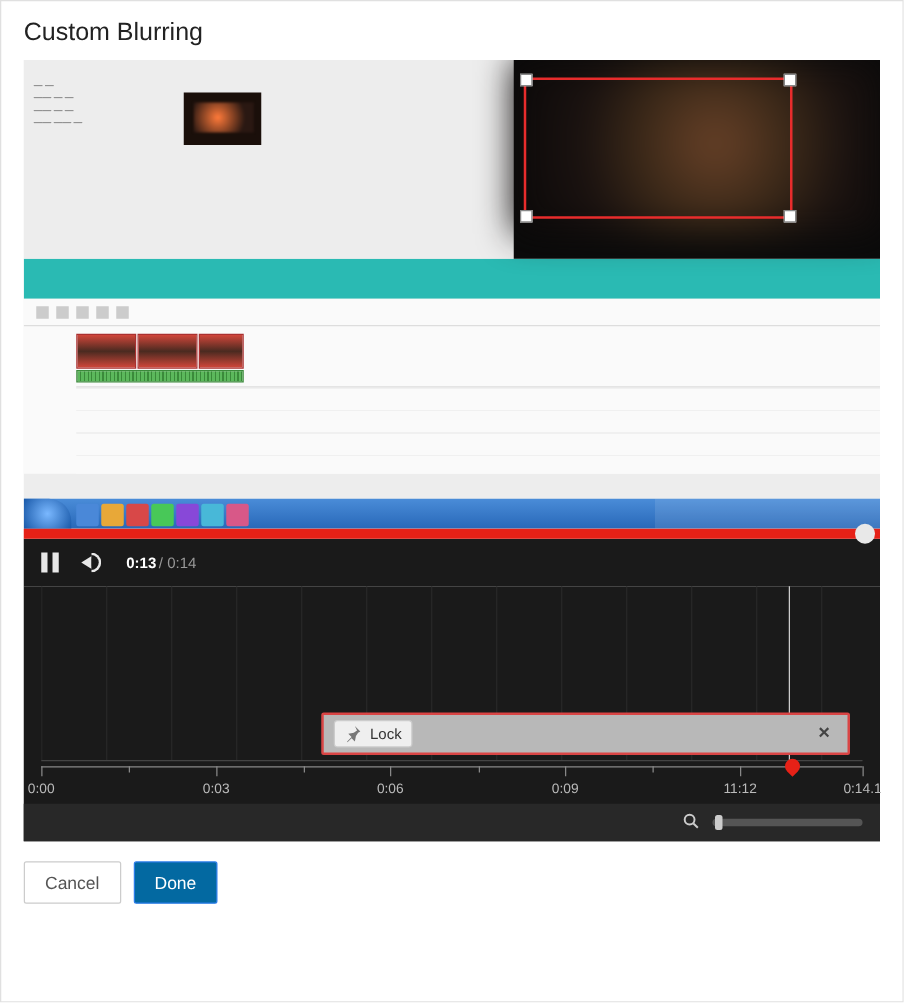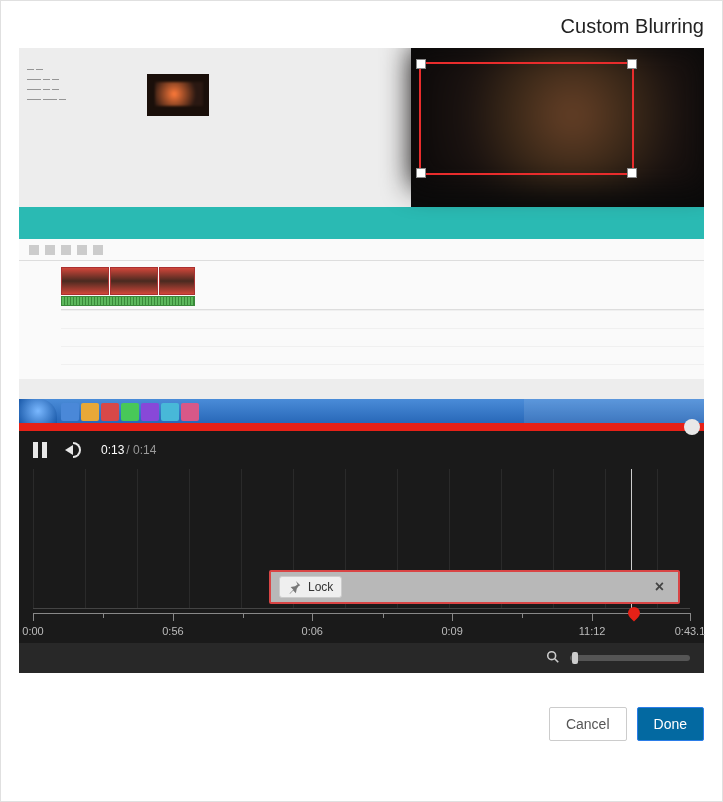--- a/index.html
+++ b/index.html
@@ -1,19 +1,19 @@
 <!DOCTYPE html>
 <html><head>
   <meta charset="utf-8">
   <style>
     * { box-sizing: border-box; margin: 0; padding: 0; }
     body { font-family: Arial, sans-serif; background: #fff; width: 723px; height: 802px; }
     .outer-container { border: 1px solid #e0e0e0; background: #fff; padding: 0; width: 723px; height: 802px; display: flex; flex-direction: column; }
     .header { padding: 14px 18px 10px; }
-    .header h1 { font-size: 20px; font-weight: 400; color: #222; text-align: right; }
+    .header h1 { font-size: 20px; font-weight: 400; color: #222; }
     .video-preview { position: relative; margin: 0 18px; height: 375px; background: #ededed; overflow: hidden; }
     .editor-top { height: 159px; display: flex; }
     .editor-left { width: 392px; background: #ededed; padding: 6px 8px; }
     .editor-menu { display: flex; gap: 8px; font-size: 8px; color: #666; padding: 2px 0; }
     .editor-menu span { }
     .file-list { margin-top: 6px; font-size: 7px; color: #444; line-height: 10px; }
     .thumb-area { position: absolute; left: 128px; top: 26px; width: 62px; height: 42px; background: #1a0f0a; }
     .thumb-area .tglow { position: absolute; inset: 8px 6px 10px 8px; background: radial-gradient(circle at 40% 50%, #ff7a3a 0%, #2a1812 70%); filter: blur(1px); }
     .editor-right { flex: 1; background: #0a0a0a; position: relative; }
     .preview-img { position: absolute; left: 0; top: 0; right: 0; bottom: 20px; background: radial-gradient(circle at 55% 48%, #6a4228 0%, #3a2818 35%, #1a1210 60%, #0a0808 100%); filter: blur(14px); }
@@ -40,39 +40,39 @@
     .taskicons span { width: 18px; height: 18px; border-radius: 2px; }
     .progress-red { height: 8px; background: #e62117; margin: 0 18px; position: relative; }
     .progress-dot { position: absolute; right: 4px; top: -4px; width: 16px; height: 16px; background: #e8e8e8; border-radius: 50%; }
     .controls-bar { height: 38px; background: #1a1a1a; margin: 0 18px; display: flex; align-items: center; padding: 0 14px; gap: 18px; color: #fff; }
     .pause-icon { display: flex; gap: 4px; }
     .pause-icon span { width: 5px; height: 16px; background: #e8e8e8; }
     .volume-icon { width: 18px; height: 16px; position: relative; }
     .volume-icon::before { content: ''; position: absolute; width: 0; height: 0; border-top: 5px solid transparent; border-bottom: 5px solid transparent; border-right: 8px solid #e8e8e8; left: 0; top: 3px; }
     .volume-icon::after { content: ''; position: absolute; width: 6px; height: 12px; border: 2px solid #e8e8e8; border-left: none; border-radius: 0 10px 10px 0; left: 8px; top: 0; }
     .time-display { font-size: 12px; color: #999; }
-    .time-display .cur { color: #fff; font-weight: normal; margin-right: 2px; }
+    .time-display .cur { color: #fff; font-weight: bold; margin-right: 2px; }
     .blur-timeline { background: #1a1a1a; margin: 0 18px; padding: 0 14px 14px; }
     .tl-grid { height: 140px; position: relative; background: linear-gradient(to right, #2a2a2a 1px, transparent 1px); background-size: 52px 100%; border-bottom: 1px solid #444; }
     .tl-playhead { position: absolute; left: 598px; top: 0; bottom: 0; width: 1px; background: #ccc; }
-    .lock-region { position: absolute; left: 236px; right: 10px; bottom: 4px; height: 34px; background: #b8b8b8; border: 2px solid #d94545; border-radius: 2px; display: flex; align-items: center; padding: 0 8px; gap: 4px; }
+    .lock-region { position: absolute; left: 224px; right: 10px; bottom: 4px; height: 34px; background: #b8b8b8; border: 2px solid #d94545; border-radius: 2px; display: flex; align-items: center; padding: 0 8px; gap: 4px; }
     .lock-btn { display: flex; align-items: center; gap: 6px; background: #efefef; border: 1px solid #ccc; border-radius: 3px; padding: 3px 8px; font-size: 12px; color: #333; }
     .lock-pin { width: 14px; height: 14px; }
     .lock-close { margin-left: auto; font-size: 16px; color: #444; font-weight: bold; padding: 0 6px; }
     .ruler { position: relative; height: 28px; margin-top: 2px; }
     .ruler-line { position: absolute; top: 2px; left: 0; right: 0; height: 1px; background: #888; }
     .ruler-tick { position: absolute; top: 2px; width: 1px; height: 8px; background: #888; }
     .ruler-tick.minor { height: 5px; }
     .ruler-label { position: absolute; top: 14px; font-size: 11px; color: #bbb; transform: translateX(-50%); text-align: right; }
     .ruler-marker { position: absolute; top: -4px; width: 12px; height: 12px; background: #e62117; border-radius: 50% 50% 50% 0; transform: rotate(-45deg); left: 595px; }
     .zoom-bar { height: 30px; background: #282828; display: flex; align-items: center; justify-content: flex-end; padding: 0 14px; gap: 10px; margin: 4px -14px -14px; }
     .zoom-icon { color: #ccc; font-size: 14px; }
     .zoom-slider { width: 120px; height: 6px; background: #555; border-radius: 3px; position: relative; }
     .zoom-thumb { position: absolute; left: 2px; top: -3px; width: 6px; height: 12px; background: #ccc; border-radius: 2px; }
-    .footer-buttons { display: flex; justify-content: flex-end; gap: 10px; padding: 34px 18px; }
+    .footer-buttons { display: flex; gap: 10px; padding: 16px 18px; }
     .btn { padding: 8px 16px; font-size: 14px; border-radius: 2px; cursor: pointer; }
     .btn-cancel { background: #fff; border: 1px solid #ccc; color: #555; }
     .btn-done { background: #0369a1; border: 1px solid #2b7de9; color: #fff; }
   </style>
 </head>
 <body>
 
 <div class="outer-container">
 
   <div class="header">
@@ -177,25 +177,25 @@
       <div class="ruler-tick minor" style="left:10.6%"></div>
       <div class="ruler-tick" style="left:21.3%"></div>
       <div class="ruler-tick minor" style="left:31.9%"></div>
       <div class="ruler-tick" style="left:42.5%"></div>
       <div class="ruler-tick minor" style="left:53.2%"></div>
       <div class="ruler-tick" style="left:63.8%"></div>
       <div class="ruler-tick minor" style="left:74.5%"></div>
       <div class="ruler-tick" style="left:85.1%"></div>
       <div class="ruler-tick" style="left:100%"></div>
       <div class="ruler-label" style="left:0%">0:00</div>
-      <div class="ruler-label" style="left:21.3%">0:56</div>
+      <div class="ruler-label" style="left:21.3%">0:03</div>
       <div class="ruler-label" style="left:42.5%">0:06</div>
       <div class="ruler-label" style="left:63.8%">0:09</div>
       <div class="ruler-label" style="left:85.1%">11:12</div>
-      <div class="ruler-label" style="left:100%">0:43.1</div>
+      <div class="ruler-label" style="left:100%">0:14.1</div>
       <div class="ruler-marker"></div>
     </div>
     <div class="zoom-bar">
       <span class="zoom-icon">
         <svg width="14" height="14" viewBox="0 0 16 16">
             <circle cx="6.5" cy="6.5" r="4.5" fill="none" stroke="#ccc" stroke-width="1.8"></circle>
             <line x1="10" y1="10" x2="14" y2="14" stroke="#ccc" stroke-width="1.8"></line>
           </svg>
       </span>
       <div class="zoom-slider">

